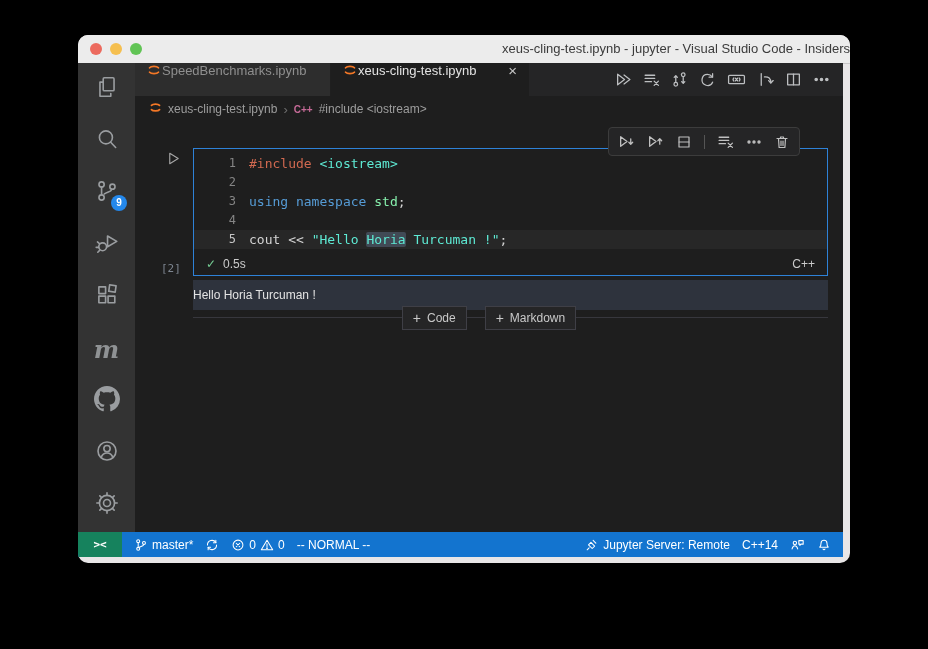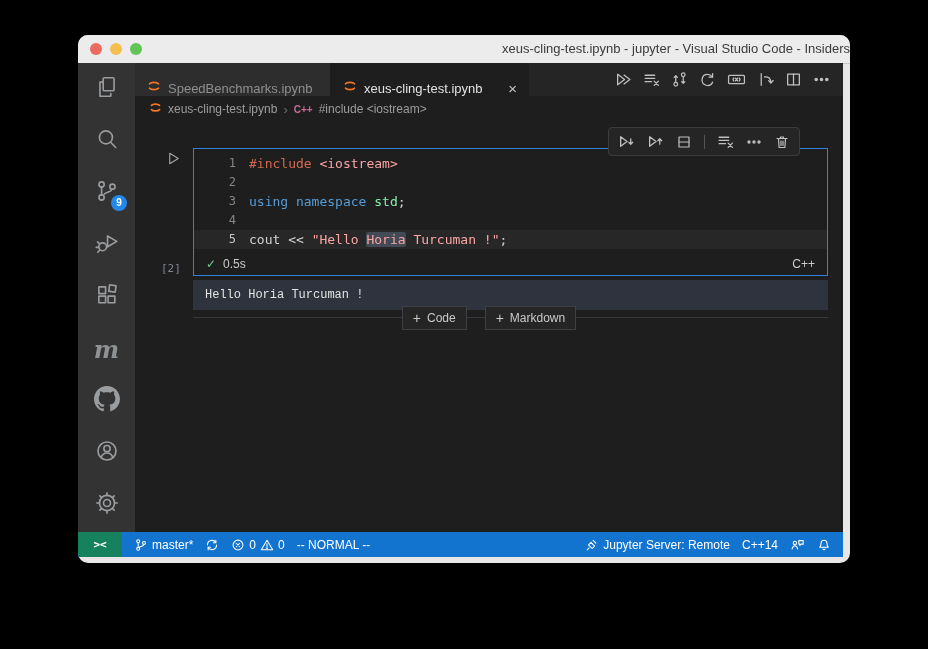--- a/index.html
+++ b/index.html
@@ -21,21 +21,21 @@
     display:flex;flex-direction:column;align-items:center;color:#9a9da0;}
   .act-item{position:relative;width:57px;height:52px;display:flex;align-items:center;justify-content:center;cursor:pointer;}
   .act-item svg{stroke:#9a9da0;fill:none;stroke-width:1.5;stroke-linecap:round;stroke-linejoin:round;}
   .badge{position:absolute;right:8px;bottom:8px;min-width:16px;height:16px;border-radius:50%;
     background:#2488eb;color:#fff;font-size:10px;line-height:16px;text-align:center;font-weight:bold;}
   .m-glyph{font-family:"DejaVu Serif", serif;font-style:italic;font-weight:bold;font-size:24px;color:#8f9294;}
   
   .main{position:absolute;left:57px;right:0;top:0;bottom:25px;background:#1e1e1e;}
   
   .tabbar{position:absolute;left:0;right:0;top:0;height:33px;background:#252526;display:flex;}
-  .tab{display:flex;align-items:flex-end;gap:7px;padding:0 10px 0 12px;font-size:13px;cursor:pointer;}
+  .tab{display:flex;align-items:flex-start;gap:1px;padding:0 10px 0 12px;font-size:13px;cursor:pointer;}
   .tab.inactive{background:#2d2d2d;color:#8f8f8f;width:173px;border-right:1px solid #1f1f1f;}
   .tab.active{background:#1e1e1e;color:#e2e2e2;width:176px;}
   .tab .close{margin-left:auto;color:#c5c5c5;font-size:15px;line-height:15px;padding:0 2px;cursor:pointer;}
   .tab-actions{margin-left:auto;display:flex;align-items:center;gap:11px;padding-right:13px;color:#bdbfc1;}
   .tab-actions .ico{cursor:pointer;display:flex;}
   .ico svg{stroke:currentColor;fill:none;stroke-width:1.2;stroke-linecap:round;stroke-linejoin:round;}
   
   .breadcrumb{position:absolute;left:0;right:0;top:33px;height:26px;background:#1e1e1e;
     display:flex;align-items:center;gap:6px;padding-left:14px;font-size:12px;color:#9d9d9d;}
   .crumb{cursor:pointer;}
@@ -47,30 +47,30 @@
   .exec-count{position:absolute;left:26px;top:140px;font-family:"DejaVu Sans Mono", monospace;
     font-size:11px;color:#7d8590;}
   .cell{position:absolute;left:58px;right:15px;top:26px;border:1px solid #2e82d8;background:#1e1e1e;}
   .code-area{padding:5px 0 4px 0;}
   .code-line{display:flex;height:19px;line-height:19px;font-family:"DejaVu Sans Mono", monospace;font-size:13px;}
   .code-line.current{background:rgba(255,255,255,0.045);}
   .ln-num{width:42px;text-align:right;padding-right:13px;color:#858585;font-size:12px;flex:none;}
   .code-line.current .ln-num{color:#c6c6c6;}
   .ln-code{white-space:pre;color:#d4d4d4;}
   .tk-pre{color:#d16950;}
-  .tk-str{color:#fca5a5;}
+  .tk-str{color:#5eead4;}
   .tk-kw{color:#569cd6;}
   .tk-id{color:#86efac;}
   .tk-pl{color:#d4d4d4;}
   .tk-sel{background:#414a55;border-radius:2px;text-align:right;}
   .cell-status{display:flex;align-items:center;height:22px;padding:0 12px;font-size:12px;color:#cccccc;}
   .check{color:#73c991;margin-right:7px;font-size:12px;}
   .cell-lang{margin-left:auto;}
   .cell-output{position:absolute;left:58px;right:15px;top:158px;height:30px;background:#2e333d;
-    display:flex;align-items:center;padding-left:12px;font-family:Liberation Mono, monospace;
+    display:flex;align-items:center;font-family:Liberation Sans, sans-serif;
     font-size:12px;color:#e3e3e3;}
   .insert-bar{position:absolute;left:58px;right:15px;top:195px;height:0;border-top:1px solid #37373d;}
   .insert-buttons{position:absolute;left:0;right:0;top:184px;display:flex;justify-content:center;gap:18px;}
   .insert-btn{display:flex;align-items:center;gap:6px;height:22px;padding:0 10px;background:#252526;
     border:1px solid #3f3f46;color:#c9c9c9;font-size:12px;cursor:pointer;}
   .plus{font-size:14px;color:#c9c9c9;}
   
   .cell-toolbar{position:absolute;right:43px;top:5px;display:flex;align-items:center;gap:12px;
     background:#252526;border:1px solid #3c3c3c;border-radius:4px;padding:5px 9px;color:#c0c0c0;z-index:5;}
   .cell-toolbar .ico{cursor:pointer;display:flex;}

